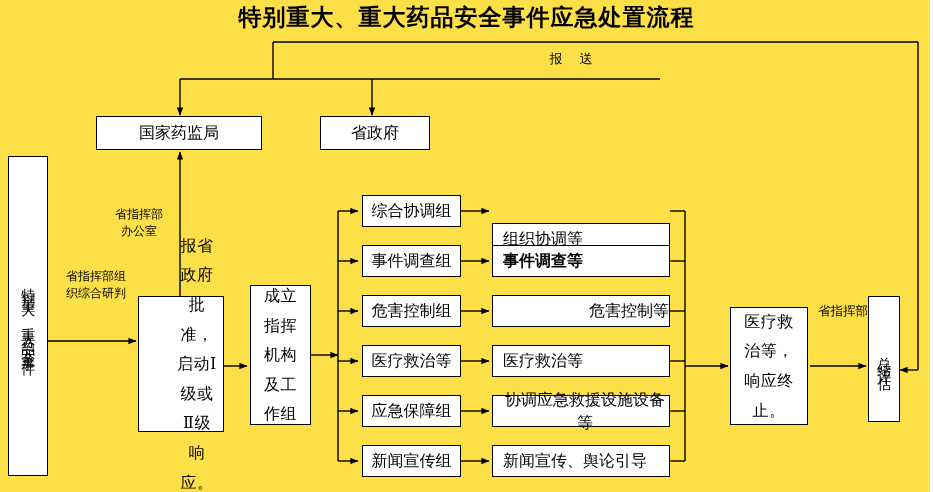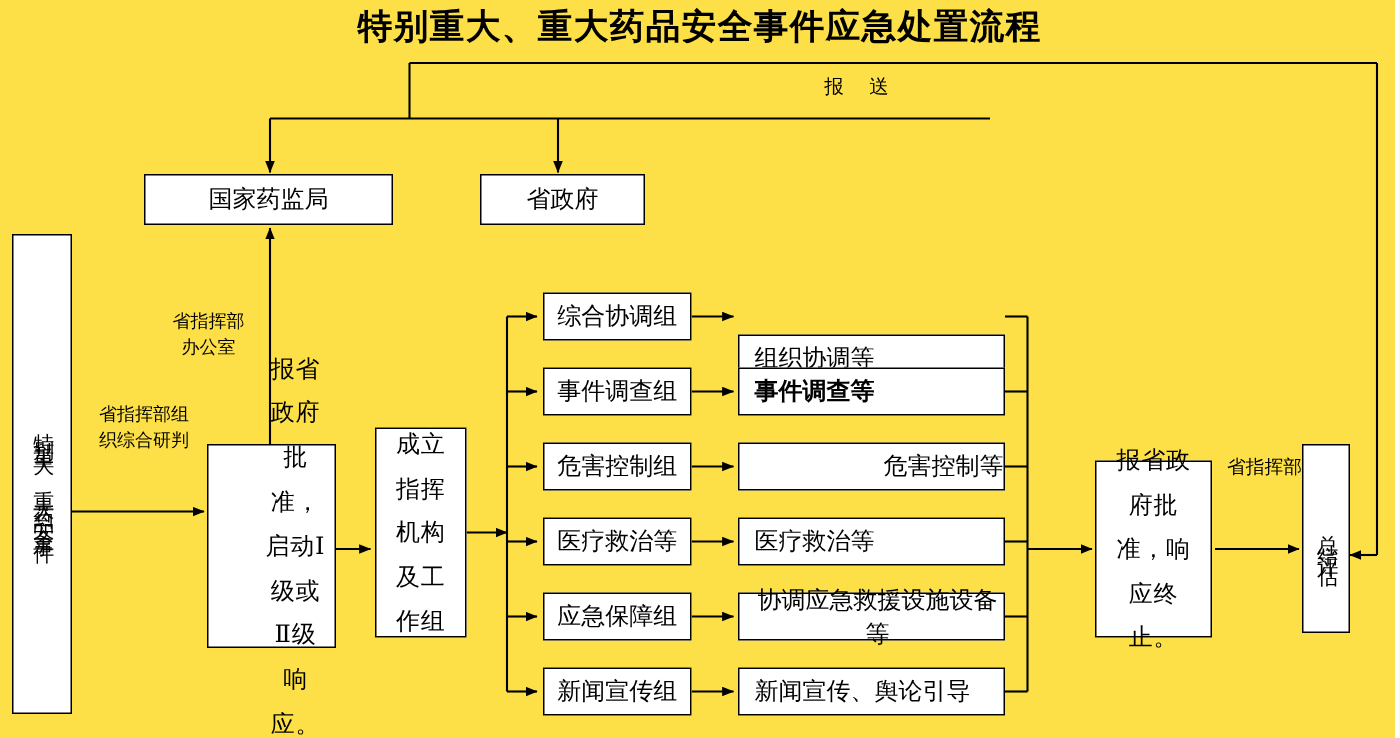--- a/index.html
+++ b/index.html
@@ -148,21 +148,21 @@
 
   <div class="nodebox multiline" style="left:138px; top:296px; width:86px; height:136px;padding-left:38px;">
     <span>报省政府批准，启动Ⅰ级或Ⅱ级响应。</span>
   </div>
 
   <div class="nodebox multiline" style="left:250px; top:285px; width:61px; height:140px;align-items:center;">
     <span>成立指挥机构及工作组</span>
   </div>
 
   <div class="nodebox multiline" style="left:730px; top:307px; width:78px; height:118px;">
-    <span>报省政府批准，响应终止。</span>
+    <span>医疗救治等，响应终止。</span>
   </div>
 
   <div class="nodebox vertbox" style="left:868px; top:296px; width:32px; height:126px; letter-spacing:7px;">
     <span>总结评估</span>
   </div>
 
   <div class="nodebox" style="left:362px; top:195px; width:99px; height:32px;">
     <span>综合协调组</span>
   </div>
   <div class="nodebox" style="left:362px; top:245px; width:99px; height:32px;">

